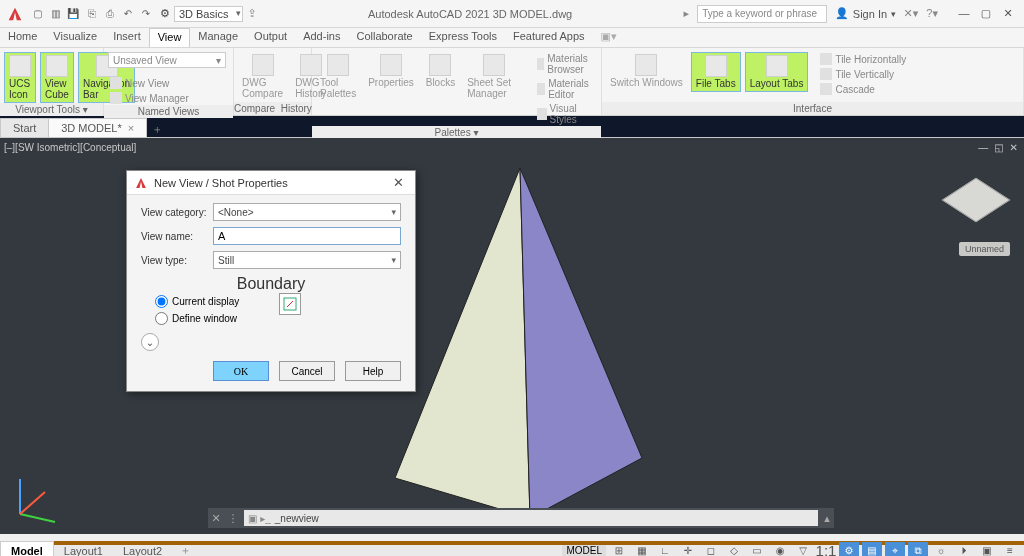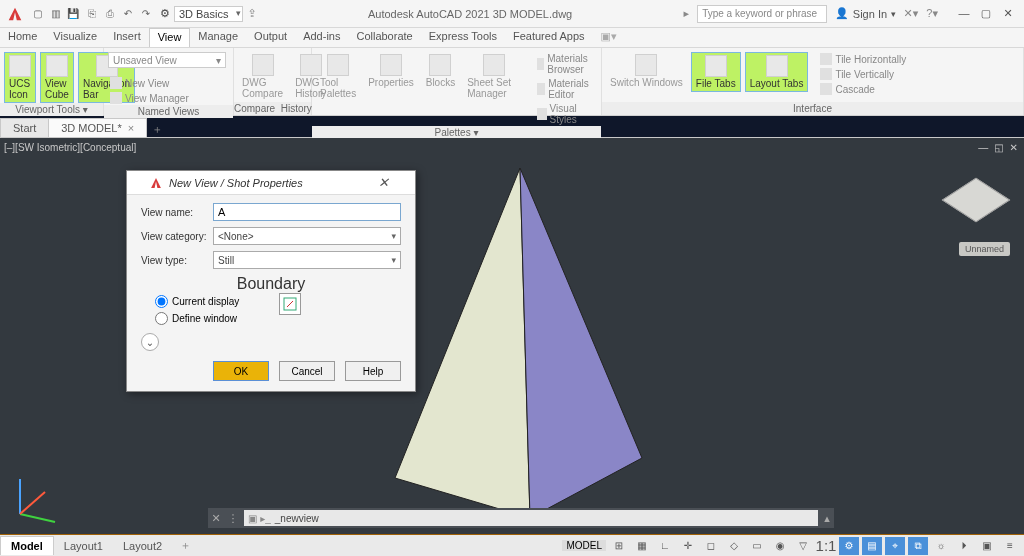--- a/index.html
+++ b/index.html
@@ -63,49 +63,49 @@
 
   
   .cmdbar { position:absolute; bottom:6px; left:208px; right:190px; height:20px; background:#4a4f55; display:flex; align-items:center; font-size:11px; }
   .cmdbar .handle { width:18px; text-align:center; color:#aaa; cursor:move; }
   .cmdbar .cmdx { width:16px; color:#aaa; cursor:pointer; text-align:center; }
   .cmdbar .cmdinput { flex:1; background:#e8e8e8; height:16px; margin:0 2px; display:flex; align-items:center; padding:0 4px; color:#444; font-size:10px; }
   .cmdbar .cmdinput .chev { color:#888; margin-right:4px; }
   .cmdbar .cmdend { width:14px; color:#aaa; text-align:center; }
 
   
-  .layoutbar { position:absolute; bottom:0; left:0; right:0; height:22px; background:#eaeaea; display:flex; align-items:center; font-size:11px; border-top:1px solid #a16207; }
+  .layoutbar { position:absolute; bottom:0; left:0; right:0; height:15px; background:#eaeaea; display:flex; align-items:center; font-size:11px; border-top:4px solid #a16207; }
   .layoutbar .ltab { padding:3px 10px; cursor:pointer; color:#555; }
   .layoutbar .ltab.active { background:#fff; border:1px solid #ccc; border-bottom:none; font-weight:bold; color:#000;}
   .layoutbar .addl { padding:0 8px; color:#888; cursor:pointer; }
   .statusright { margin-left:auto; display:flex; align-items:center; gap:3px; padding-right:4px; }
   .statusright .sbtn { width:20px; height:18px; display:flex; align-items:center; justify-content:center; font-size:10px; color:#555; cursor:pointer; }
   .statusright .sbtn.blue { background:#4a90d9; color:#fff; }
   .statusright .mlabel { font-size:10px; padding:0 4px; background:#ddd; }
 
   
   .dialog { position:absolute; left:126px; top:170px; width:290px; background:#f4f4f4; border:1px solid #888; box-shadow:2px 2px 8px rgba(0,0,0,0.4); font-size:11px; }
-  .dlg-title { height:24px; display:flex; align-items:center; padding:0 22px; background:#fff; border-bottom:1px solid #ddd;font-style:italic; }
+  .dlg-title { height:24px; display:flex; align-items:center; padding:0 7px; background:#fff; border-bottom:1px solid #ddd; }
   .dlg-title .aicon { width:14px; height:14px; margin-right:6px; }
   .dlg-title .dtxt { flex:1; font-size:11px; color:#333; }
   .dlg-title .dclose { cursor:pointer; color:#555; font-size:13px; padding:0 4px; }
   .dlg-body { padding:8px 14px 10px 14px; }
   .dlg-row { display:flex; align-items:center; margin-bottom:6px; }
   .dlg-row label { width:72px; color:#333; font-size:10px; }
   .dlg-row input[type=text] { flex:1; height:18px; border:1px solid #7aa7d0; padding:0 4px; font-size:11px; outline:none; }
   .dlg-row .sel { flex:1; height:18px; border:1px solid #aaa; background:#fff; padding:0 4px; font-size:10px; display:flex; align-items:center; justify-content:space-between; color:#444; }
   .dlg-row .sel::after { content:"▾"; color:#666; font-size:9px; }
   .dlg-section { font-size:16px; color:#333; margin:4px 0 0 0;text-align:center; }
   .dlg-radio { display:flex; align-items:center; gap:4px; font-size:10px; margin:2px 0 2px 14px; }
   .dlg-radio input { margin:0; }
   .pickbtn { width:22px; height:22px; border:1px solid #999; background:#fff; margin-left:40px; display:inline-flex; align-items:center; justify-content:center; cursor:pointer; }
   .dlg-expand { width:18px; height:18px; border:1px solid #aaa; border-radius:50%; display:flex; align-items:center; justify-content:center; font-size:10px; color:#555; margin-top:6px; cursor:pointer; background:#fff;}
   .dlg-btns { display:flex; gap:10px; justify-content:flex-end; padding:0 14px 10px 14px; }
   .dlg-btns button { width:56px; height:20px; font-size:10px; border:1px solid #999; background:#f0f0f0; cursor:pointer; }
-  .dlg-btns button.primary { border:1px solid #5a8fd6; background:#eab308; }
+  .dlg-btns button.primary { border:1px solid #5a8fd6; background:#7dd3fc;font-family:Liberation Serif, serif; }
   .boundary-row { display:flex; align-items:flex-start; }
   .boundary-left { display:flex; flex-direction:column; }
 </style>
 </head>
 <body>
 
 <div class="titlebar">
   <div class="logo">
     <svg viewBox="0 0 20 20">
         <path d="M3 17 L10 3 L17 17 L12 17 L10 8 L8 17 Z" fill="#d83b3b"></path>
@@ -319,28 +319,28 @@
 <div class="dialog">
   <div class="dlg-title">
     <svg class="aicon" viewBox="0 0 20 20">
         <path d="M3 17 L10 3 L17 17 L12 17 L10 8 L8 17 Z" fill="#d83b3b"></path>
       </svg>
     <span class="dtxt">New View / Shot Properties</span>
     <span class="dclose">✕</span>
   </div>
   <div class="dlg-body">
     <div class="dlg-row">
-      <label>View name:</label>
-      <input type="text" value="A" style="">
-    </div>
-    <div class="dlg-row">
       <label>View category:</label>
       <div class="sel">
           <span>&lt;None&gt;</span>
         </div>
+    </div>
+    <div class="dlg-row">
+      <label>View name:</label>
+      <input type="text" value="A" style="">
     </div>
     <div class="dlg-row">
       <label>View type:</label>
       <div class="sel">
           <span>Still</span>
         </div>
     </div>
     <div class="dlg-section">Boundary</div>
     <div class="boundary-row">
       <div class="boundary-left">

